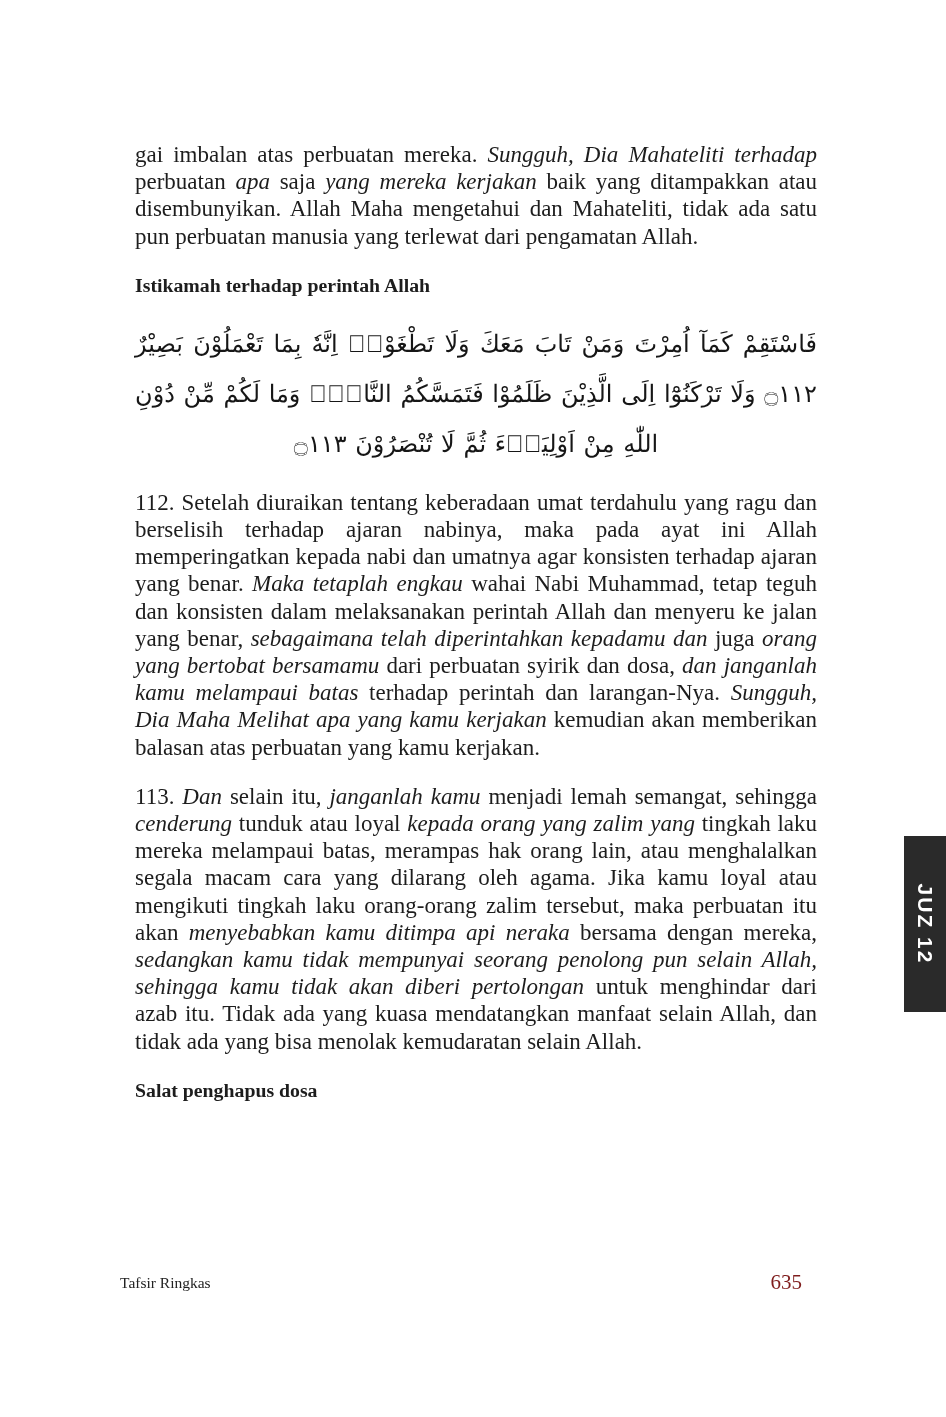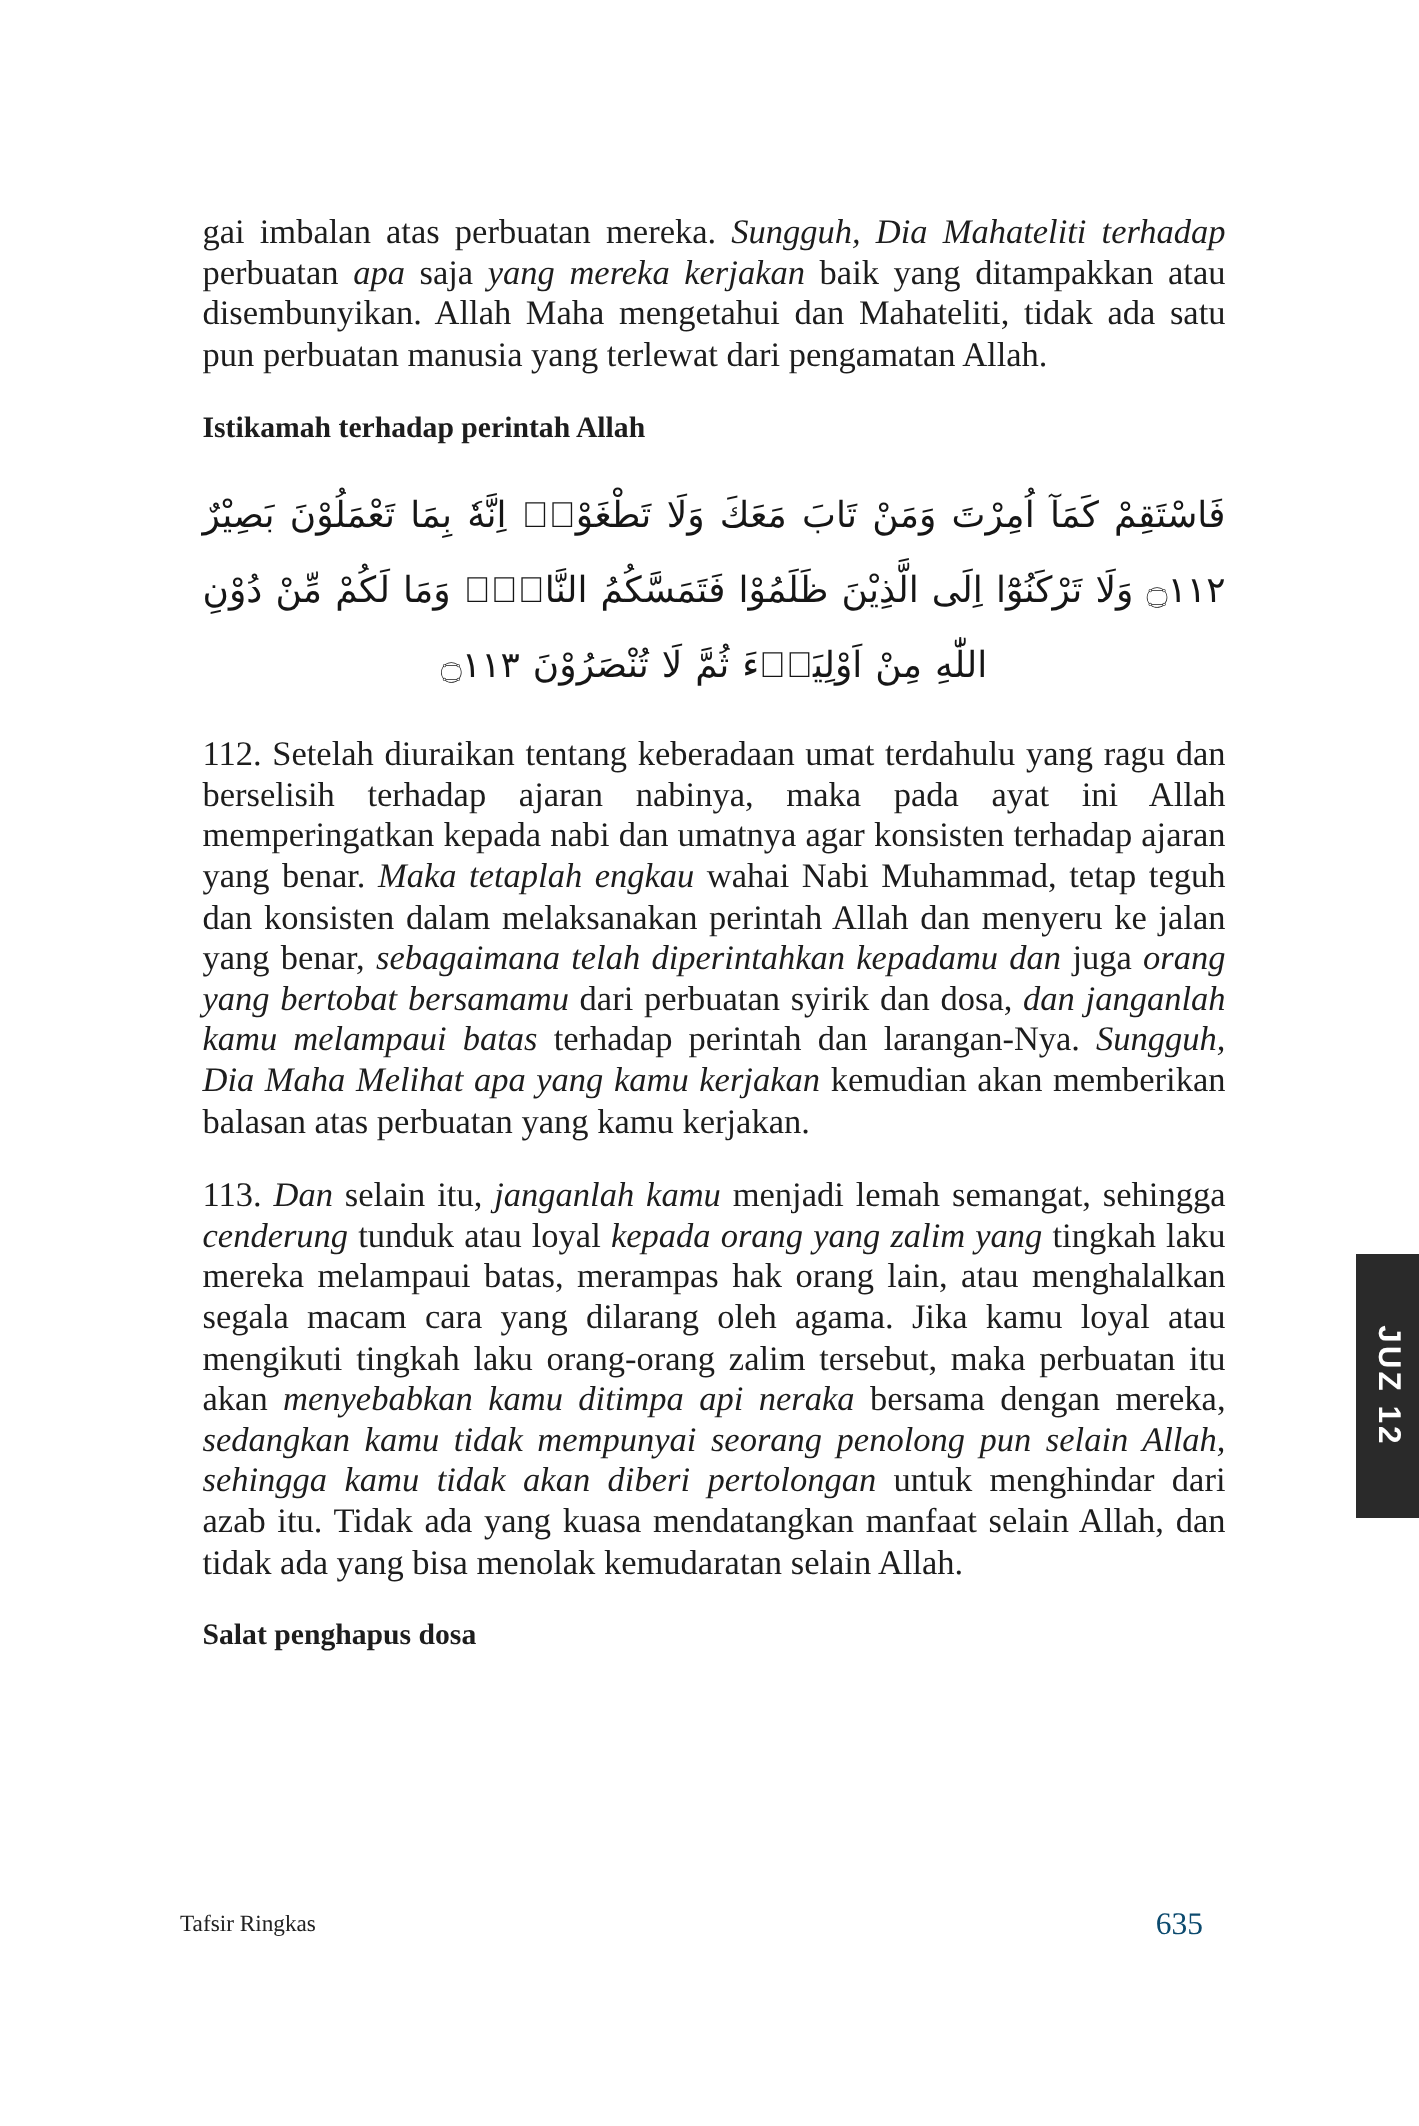--- a/index.html
+++ b/index.html
@@ -48,21 +48,21 @@
   .footer {
     position: absolute;
     left: 120px;
     top: 1270px;
     width: 682px;
     display: flex;
     justify-content: space-between;
     align-items: center;
   }
   .footer .book-title { font-size: 15.5px; color: #222; }
-  .footer .page-number { font-size: 21px; color: #0c4a6e; }
+  .footer .page-number { font-size: 21px; color: #7f1d1d; }
   .juz-tab {
     position: absolute;
     right: 0;
     top: 836px;
     width: 42px;
     height: 176px;
     background: #2a2a2a;
     display: flex;
     align-items: center;
     justify-content: center;

